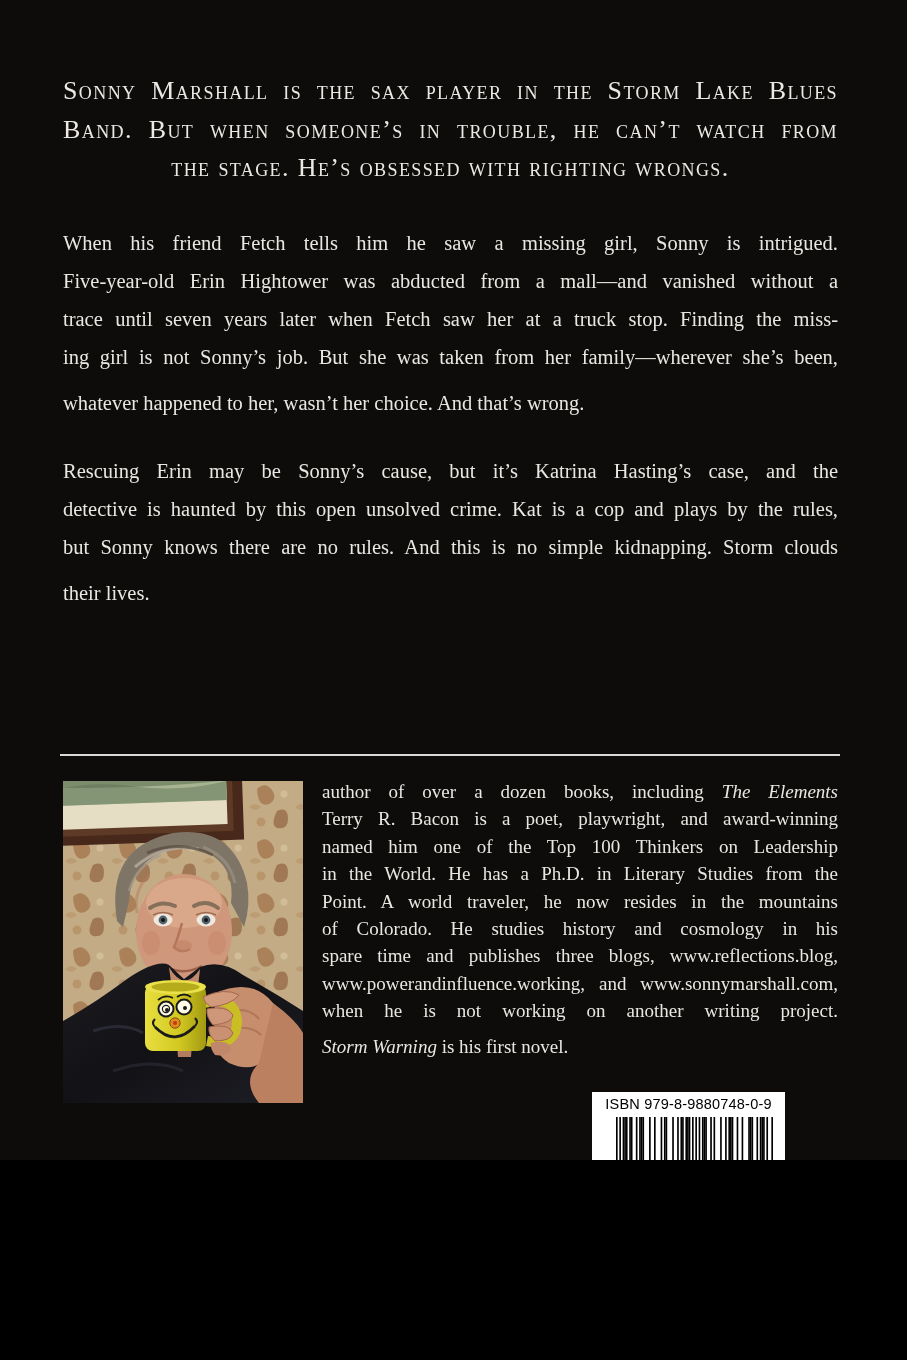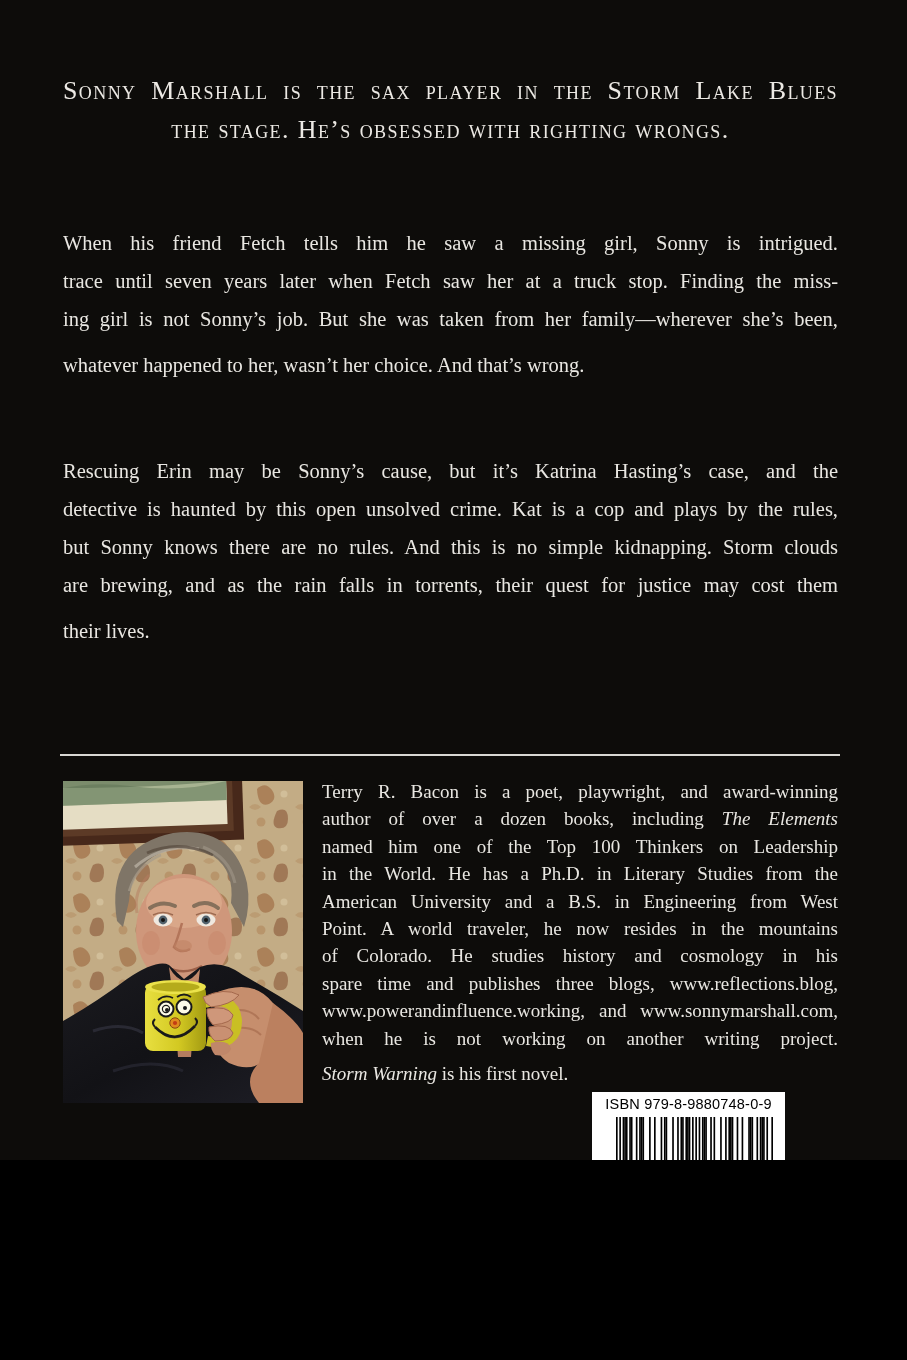--- a/index.html
+++ b/index.html
@@ -43,35 +43,36 @@
   .digit-group { flex:1; text-align:center; }
   .digit-group span { background:#0ea5e9; padding:0 2px; letter-spacing:3px; }
 </style>
 </head>
 <body>
 
 <div class="page">
 
   <div class="tagline">
       <div class="tline">Sonny Marshall is the sax player in the Storm Lake Blues</div>
+      <div class="tline">Band. But when someone’s in trouble, he can’t watch from</div>
       <div class="tline last-center">the stage. He’s obsessed with righting wrongs.</div>
     </div>
 
   <div class="para para-1">
       <div class="tline">When his friend Fetch tells him he saw a missing girl, Sonny is intrigued.</div>
+      <div class="tline">Five-year-old Erin Hightower was abducted from a mall—and vanished without a</div>
       <div class="tline">trace until seven years later when Fetch saw her at a truck stop. Finding the miss-</div>
       <div class="tline">ing girl is not Sonny’s job. But she was taken from her family—wherever she’s been,</div>
       <div class="tline last-left">whatever happened to her, wasn’t her choice. And that’s wrong.</div>
     </div>
 
   <div class="para para-2">
       <div class="tline">Rescuing Erin may be Sonny’s cause, but it’s Katrina Hasting’s case, and the</div>
       <div class="tline">detective is haunted by this open unsolved crime. Kat is a cop and plays by the rules,</div>
       <div class="tline">but Sonny knows there are no rules. And this is no simple kidnapping. Storm clouds</div>
-      <div class="tline">are brewing, and as the rain falls in torrents, their quest for justice may cost them</div>
       <div class="tline last-left">their lives.</div>
     </div>
 
   <div class="rule"></div>
 
   <div class="photo" role="img" aria-label="Author Terry R. Bacon holding a yellow smiley-face mug">
     <svg viewBox="0 0 240 322" preserveAspectRatio="none">
       <defs>
         <pattern id="wp" width="46" height="54" patternUnits="userSpaceOnUse">
           <rect width="46" height="54" fill="#c3ac85"></rect>
@@ -175,25 +176,24 @@
       <g>
         <path d="M140 216 Q162 206 176 214 Q168 224 148 226 Q141 222 140 216Z" fill="#d19b7c" stroke="#a4684c" stroke-width="1"></path>
         <path d="M144 228 Q164 224 170 234 Q170 242 150 244 Q143 236 144 228Z" fill="#cf977a" stroke="#a4684c" stroke-width="1"></path>
         <path d="M146 246 Q166 242 170 252 Q168 260 152 260 Q145 254 146 246Z" fill="#c99072" stroke="#a4684c" stroke-width="1"></path>
         <path d="M148 262 Q166 258 168 268 Q164 276 152 274 Q147 268 148 262Z" fill="#c0876a" stroke="#9c624706" stroke-width="1"></path>
       </g>
     </svg>
   </div>
 
   <div class="bio">
+      <div class="tline">author of over a dozen books, including <i>The Elements</i></div>
       <div class="tline">Terry R. Bacon is a poet, playwright, and award-winning</div>
-      <div class="tline">author of over a dozen books, including <i>The Elements</i></div>
       <div class="tline">named him one of the Top 100 Thinkers on Leadership</div>
       <div class="tline">in the World. He has a Ph.D. in Literary Studies from the</div>
-      <div class="tline">American University and a B.S. in Engineering from West</div>
       <div class="tline">Point. A world traveler, he now resides in the mountains</div>
       <div class="tline">of Colorado. He studies history and cosmology in his</div>
       <div class="tline">spare time and publishes three blogs, www.reflections.blog,</div>
       <div class="tline">www.powerandinfluence.working, and www.sonnymarshall.com,</div>
       <div class="tline">when he is not working on another writing project.</div>
       <div class="tline last-left"><i>Storm Warning</i> is his first novel.</div>
     </div>
 
   <div class="barcode">
     <div class="isbn-label">ISBN 979-8-9880748-0-9</div>

